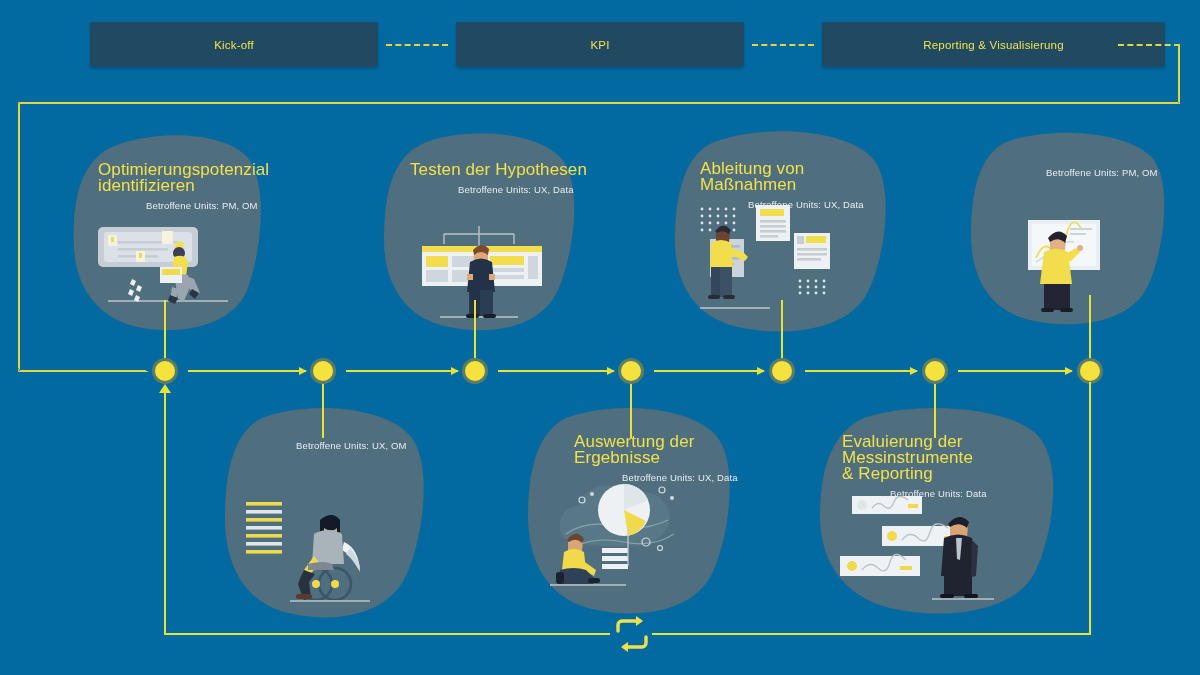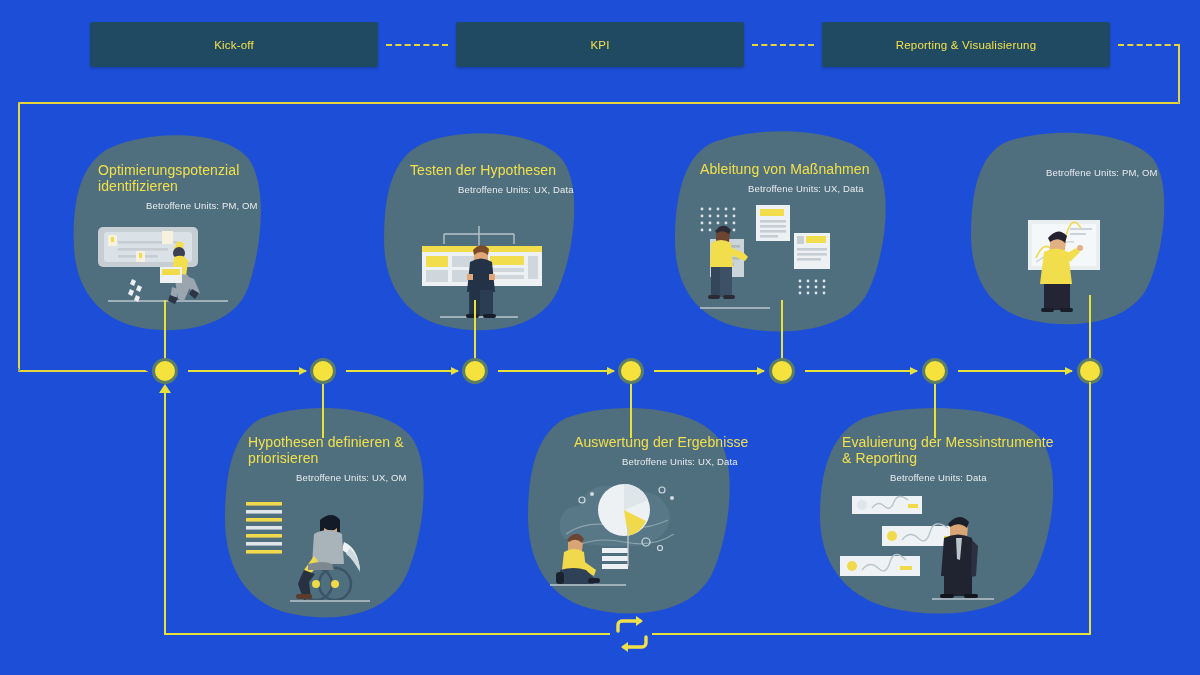--- a/index.html
+++ b/index.html
@@ -2,21 +2,21 @@
 <html><head>
 <meta charset="utf-8">
 <style>
   * { box-sizing: border-box; margin: 0; padding: 0; }
   html, body {
     width: 1200px; height: 675px;
     background: #1b3b50;
     font-family: "Liberation Sans", sans-serif;
     overflow: hidden;
   }
-  #stage { position: relative; width: 1200px; height: 675px; background: #1d4ed8; }
+  #stage { position: relative; width: 1200px; height: 675px; background: #0369a1; }
 
   
   .phase-box {
     position: absolute; top: 22px; height: 45px;
     background: #204a62;
     border-radius: 2px;
     display: flex; align-items: center; justify-content: center;
     color: #f4e04a; font-size: 11.5px; letter-spacing: .2px;
     box-shadow: 0 2px 3px rgba(0,0,0,.18);
   }
@@ -51,21 +51,21 @@
     border-bottom: 4.5px solid transparent;
   }
   .stem { position: absolute; width: 2px; background: #e6e23a; }
 
   
   .step { position: absolute; }
   .blob { position: absolute; inset: 0; }
   .blob svg { width: 100%; height: 100%; display: block; }
   .step-text { position: absolute; left: 0; top: 0; padding: 0; }
   .step-title {
-    color: #f2e14b; font-size: 14px; line-height: 16px;
+    color: #f2e14b; font-size: 17px; line-height: 16px;
     font-weight: 400; white-space: pre-line; letter-spacing: .1px;
   }
   .step-sub {
     color: #e9edef; font-size: 9.5px; line-height: 13px; margin-top: 5px;
     letter-spacing: .15px;
     padding-left: 48px;
   }
   .illus { position: absolute; }
   .illus svg { display: block; width: 100%; height: 100%; }
 
@@ -80,21 +80,21 @@
   <div class="phase-box" style="left:90px; width:288px;">
     <span>Kick-off</span>
   </div>
   <div class="phase-dash" style="left:386px; width:62px;"></div>
 
   <div class="phase-box" style="left:456px; width:288px;">
     <span>KPI</span>
   </div>
   <div class="phase-dash" style="left:752px; width:62px;"></div>
 
-  <div class="phase-box" style="left:822px; width:288px;">
+  <div class="phase-box" style="left:822px; width:343px;">
     <span>Reporting &amp; Visualisierung</span>
   </div>
   <div class="phase-dash" style="left:1118px; width:62px;"></div>
 
   <div class="dash-frame" style="left:1178px; top:44px; width:0; height:60px; border-left-width:2px; border-top:0; border-right:0; border-bottom:0;"></div>
 
   <div class="dash-frame" style="left:18px; top:102px; width:1162px; height:0; border-top-width:2px; border-left:0; border-right:0; border-bottom:0;"></div>
 
   <div class="dash-frame" style="left:18px; top:102px; width:0; height:268px; border-left-width:2px; border-top:0; border-right:0; border-bottom:0;"></div>
 
@@ -300,22 +300,20 @@
     </div>
   </div>
 
   <div class="step" style="left:222px; top:404px; width:204px; height:215px;">
     <div class="blob">
       <svg viewBox="0 0 204 215" preserveAspectRatio="none">
         <path d="M40 14 C86 -4, 166 2, 190 34 C210 62, 202 132, 184 172 C164 214, 106 220, 62 208 C20 196, 3 158, 3 114 C3 66, 12 28, 40 14 Z" fill="#4f6e7e"></path>
       </svg>
     </div>
     <div class="step-text" style="left:26px; top:30px; width:186px;">
-      <div class="step-title">Hypothesen definieren &amp;
-priorisieren</div>
       <div class="step-sub">Betroffene Units: UX, OM</div>
     </div>
     <div class="illus" style="left:12px; top:88px; width:166px; height:118px;">
       <svg viewBox="0 0 166 118">
         <g>
           <rect x="12" y="10" width="36" height="3.6" fill="#f0d94a"></rect>
           <rect x="12" y="18" width="36" height="3.6" fill="#dfe6ea"></rect>
           <rect x="12" y="26" width="36" height="3.6" fill="#f0d94a"></rect>
           <rect x="12" y="34" width="36" height="3.6" fill="#dfe6ea"></rect>
           <rect x="12" y="42" width="36" height="3.6" fill="#f0d94a"></rect>

